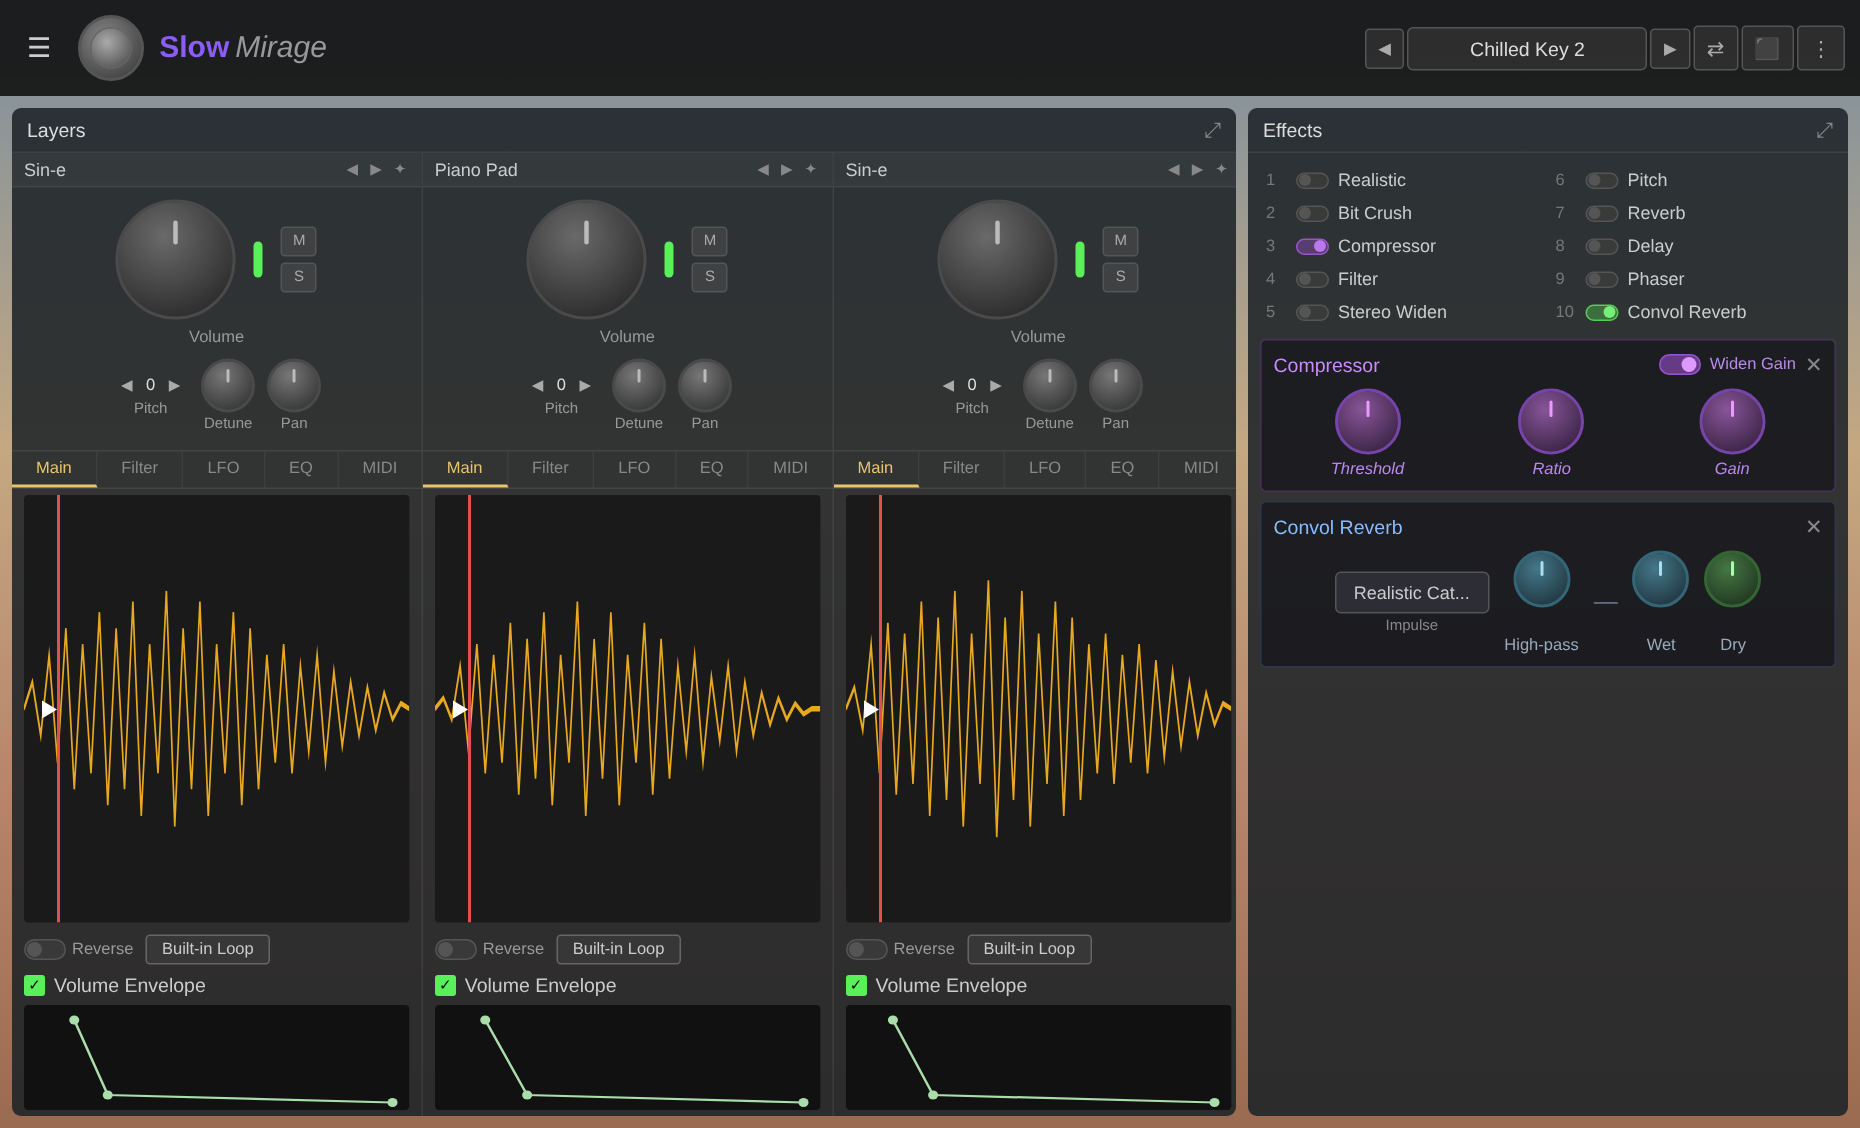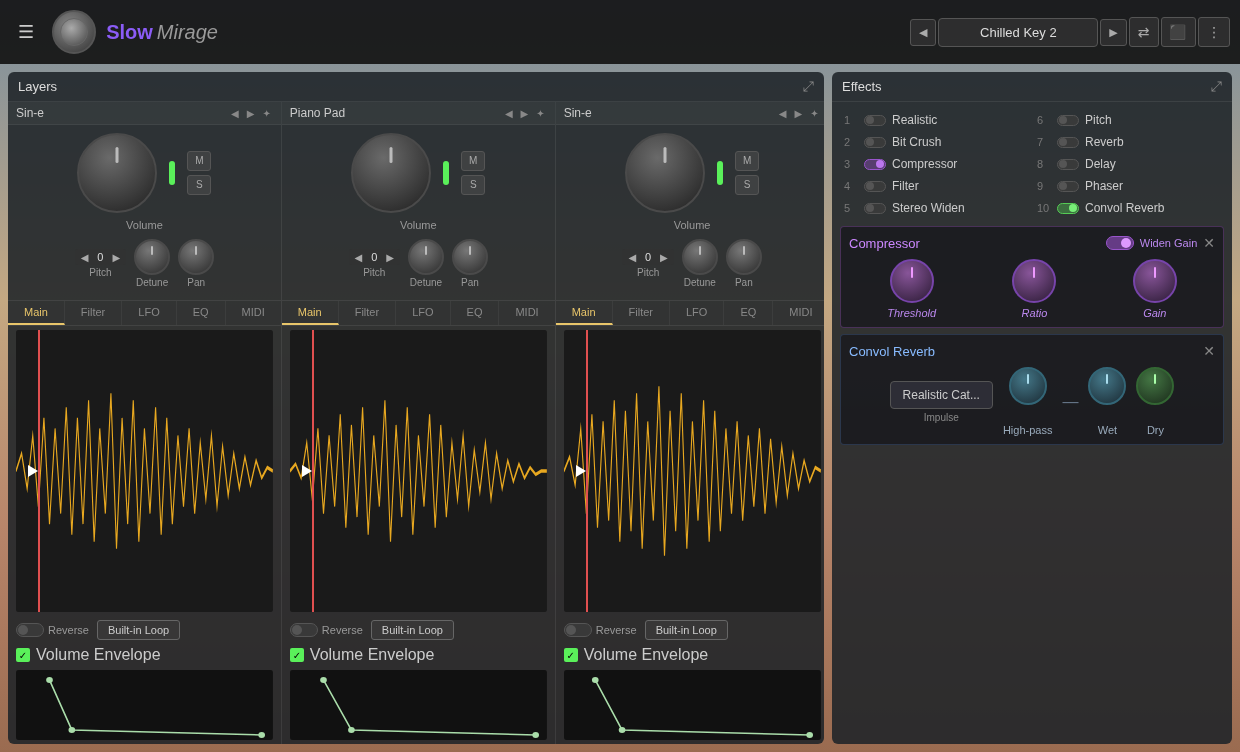--- a/index.html
+++ b/index.html
@@ -457,21 +457,21 @@
       height: 14px;
       background: #5af05a;
       border-radius: 2px;
       display: flex;
       align-items: center;
       justify-content: center;
       color: #000;
       font-size: 10px;
     }
     .env-label {
-      font-size: 16px;
+      font-size: 13px;
       color: #ccc;
     }
     .envelope-area {
       background: rgba(20,20,20,0.5);
       border-radius: 3px;
       height: 70px;
       position: relative;
       overflow: hidden;
     }
 

